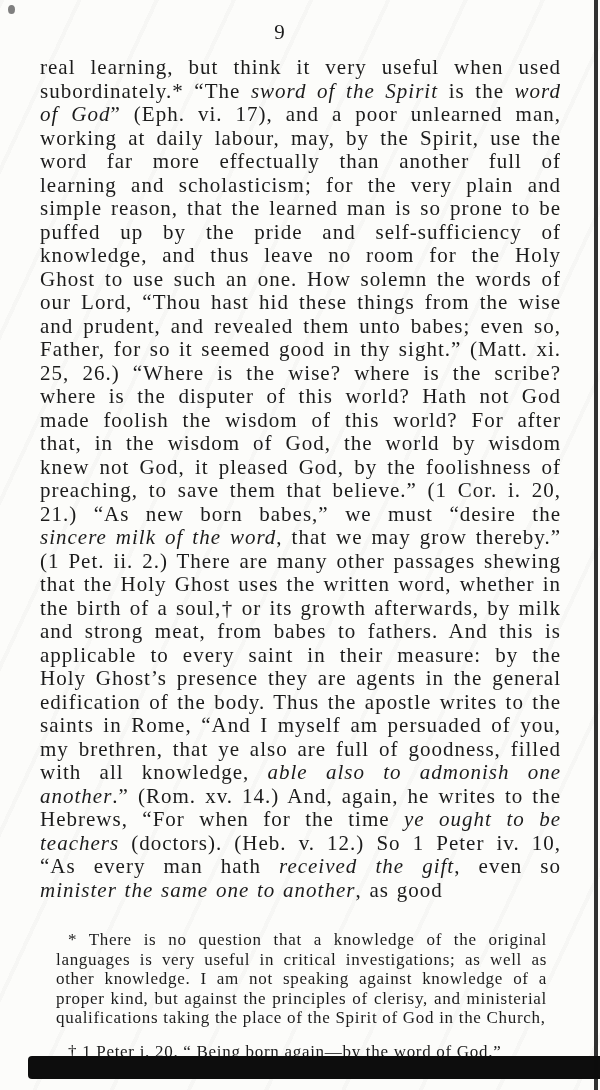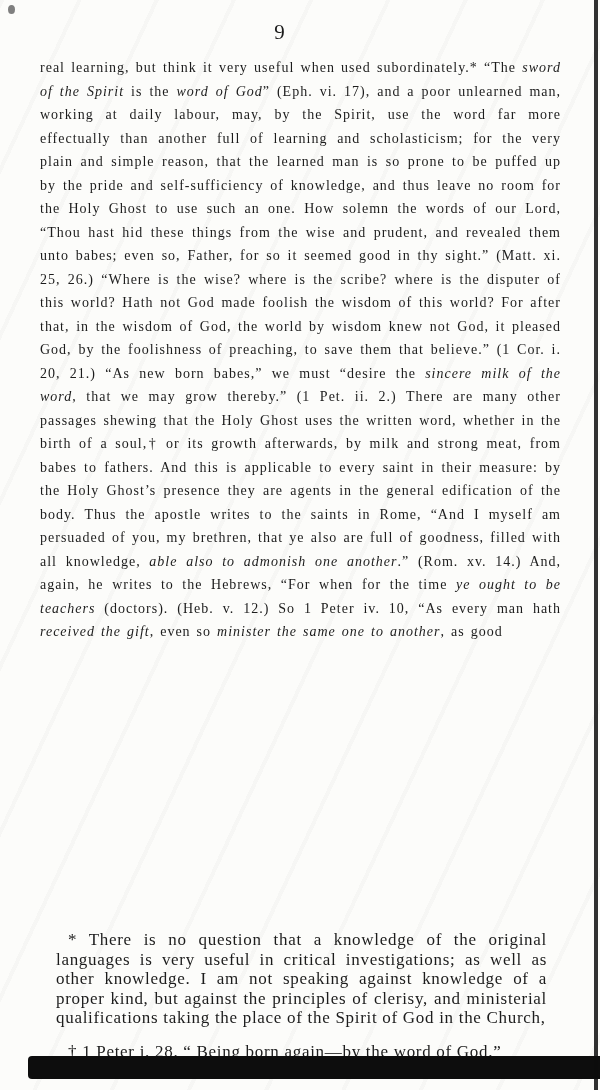--- a/index.html
+++ b/index.html
@@ -31,21 +31,21 @@
     font-size: 21px;
     letter-spacing: 1px;
   }
   .body-text {
     position: absolute;
     top: 56px;
     left: 40px;
     width: 521px;
     margin: 0;
     text-align: justify;
-    font-size: 14px;
+    font-size: 21px;
     line-height: 23.5px;
     letter-spacing: 1px;
     word-spacing: 1.5px;
   }
   .it { font-style: italic; }
   .footnotes {
     position: absolute;
     top: 916px;
     left: 42px;
     width: 519px;
@@ -94,18 +94,18 @@
 <div class="page">
   <div class="scan-shading"></div>
   <div class="scan-speck"></div>
 
   <div class="page-number">9</div>
 
   <p class="body-text"><span>real learning, but think it very useful when used subordinately.*  “The </span><span class="it">sword of the Spirit</span><span> is the </span><span class="it">word of God</span><span>” (Eph. vi. 17), and a poor unlearned man, working at daily labour, may, by the Spirit, use the word far more effectually than another full of learning and scholasticism; for the very plain and simple reason, that the learned man is so prone to be puffed up by the pride and self-sufficiency of knowledge, and thus leave no room for the Holy Ghost to use such an one.  How solemn the words of our Lord, “Thou hast hid these things from the wise and prudent, and revealed them unto babes; even so, Father, for so it seemed good in thy sight.” (Matt. xi. 25, 26.)  “Where is the wise? where is the scribe? where is the disputer of this world?  Hath not God made foolish the wisdom of this world?  For after that, in the wisdom of God, the world by wisdom knew not God, it pleased God, by the foolishness of preaching, to save them that believe.” (1 Cor. i. 20, 21.)  “As new born babes,” we must “desire the </span><span class="it">sincere milk of the word</span><span>, that we may grow thereby.” (1 Pet. ii. 2.)  There are many other passages shewing that the Holy Ghost uses the written word, whether in the birth of a soul,† or its growth afterwards, by milk and strong meat, from babes to fathers.  And this is applicable to every saint in their measure: by the Holy Ghost’s presence they are agents in the general edification of the body.  Thus the apostle writes to the saints in Rome, “And I myself am persuaded of you, my brethren, that ye also are full of goodness, filled with all knowledge, </span><span class="it">able also to admonish one another</span><span>.” (Rom. xv. 14.)  And, again, he writes to the Hebrews, “For when for the time </span><span class="it">ye ought to be teachers</span><span> (doctors). (Heb. v. 12.)  So 1 Peter iv. 10, “As every man hath </span><span class="it">received the gift</span><span>, even so </span><span class="it">minister the same one to another</span><span>, as good</span></p>
 
   <div class="footnotes">
     <p class="footnote"><span>* There is no question that a knowledge of the original languages is very useful in critical investigations; as well as other knowledge.  I am not speaking against knowledge of a proper kind, but against the principles of clerisy, and ministerial qualifications taking the place of the Spirit of God in the Church,</span></p>
-    <p class="footnote"><span>† 1 Peter i. 28. “ Being born again—by the word of God.”</span></p>
+    <p class="footnote"><span>† 1 Peter i. 20. “ Being born again—by the word of God.”</span></p>
   </div>
 
   <div class="scan-bar-bottom"></div>
   <div class="scan-line-right"></div>
 </div>
 
 </body></html>

